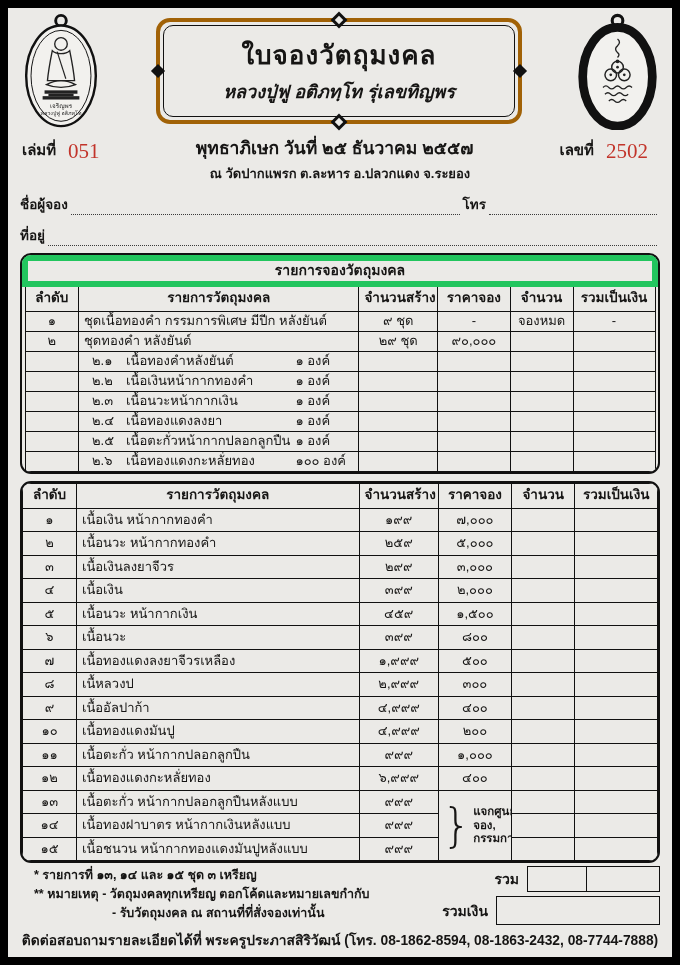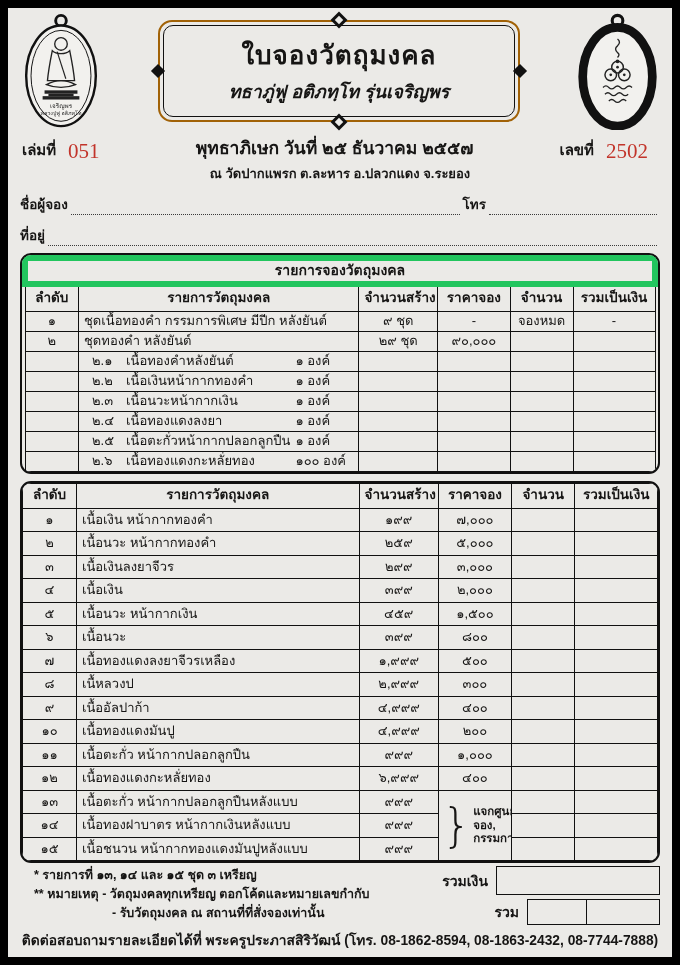--- a/index.html
+++ b/index.html
@@ -4,21 +4,21 @@
 <style>
   html,body{margin:0;padding:0;background:#555;}
   .page{width:680px;height:965px;box-sizing:border-box;background:#000;position:relative;
         font-family:"Liberation Sans","DejaVu Sans",sans-serif;color:#161514;}
   .paper{position:absolute;inset:8px;background:#ebeae7;box-sizing:border-box;padding:4px 12px 0 12px;overflow:hidden;}
 
   
   .hdr{display:flex;align-items:center;justify-content:space-between;height:118px;}
   .medal{flex:0 0 82px;display:flex;justify-content:center;}
   .frame-wrap{flex:1;display:flex;justify-content:center;position:relative;}
-  .frame{border:2px solid #a16207;border-radius:14px;padding:3px;width:352px;position:relative;background:#ebeae7;}
+  .frame{border:4px solid #a16207;border-radius:14px;padding:3px;width:352px;position:relative;background:#ebeae7;}
   .frame-inner{border:1.5px solid #111;border-radius:10px;text-align:center;padding:8px 6px 10px 6px;}
   .title{font-size:26px;font-weight:bold;letter-spacing:1px;}
   .subtitle{font-size:18px;font-weight:bold;font-style:italic;margin-top:2px;}
   .orn{position:absolute;left:50%;transform:translateX(-50%) rotate(45deg);width:12px;height:12px;background:#111;}
   .orn.top{top:-8px;} .orn.bot{bottom:-8px;}
   .orn2{position:absolute;left:50%;transform:translateX(-50%) rotate(45deg);width:6px;height:6px;background:#ebeae7;z-index:1;}
   .orn2.top{top:-5px;} .orn2.bot{bottom:-5px;}
   .scroll{position:absolute;top:50%;transform:translateY(-50%) rotate(45deg);width:10px;height:10px;background:#111;}
   .scroll.l{left:-7px;} .scroll.r{right:-7px;}
 
@@ -92,21 +92,21 @@
       <div class="frame-wrap">
         <div class="frame">
           <div class="orn top"></div>
           <div class="orn2 top"></div>
           <div class="orn bot"></div>
           <div class="orn2 bot"></div>
           <div class="scroll l"></div>
           <div class="scroll r"></div>
           <div class="frame-inner">
             <div class="title">ใบจองวัตถุมงคล</div>
-            <div class="subtitle">ทธาภู่ฟู อติภทฺโท   รุ่นเจริญพร</div>
+            <div class="subtitle">หลวงปู่ฟู อติภทฺโท   รุ่เลขทิญพร</div>
           </div>
         </div>
       </div>
 
       <div class="medal">
         <svg width="84" height="118" viewBox="0 0 85 122">
           <circle cx="42" cy="9" r="5.5" fill="none" stroke="#111" stroke-width="3.2"></circle>
           <ellipse cx="42" cy="67" rx="36" ry="51" fill="#f2f1ee" stroke="#111" stroke-width="9"></ellipse>
           <path d="M42 28 q4 3 0 7 q-4 3 0 7 q3 2 0 5" fill="none" stroke="#222" stroke-width="1.4"></path>
           <circle cx="42" cy="51" r="2" fill="#222"></circle>
@@ -419,30 +419,30 @@
     </div>
 
     <div class="foot">
       <div class="notes">
         <div>* รายการที่ ๑๓, ๑๔ และ ๑๕ ชุด ๓ เหรียญ</div>
         <div>** หมายเหตุ - วัตถุมงคลทุกเหรียญ ตอกโค้ดและหมายเลขกำกับ</div>
         <div class="ind">- รับวัตถุมงคล ณ สถานที่ที่สั่งจองเท่านั้น</div>
       </div>
       <div class="sums">
         <div class="sumrow">
-          <span class="sl">รวมเงิน</span>
-          <div class="sumbox1"></div>
-        </div>
-        <div class="sumrow">
           <span class="sl">รวม</span>
           <div class="sumbox2">
             <div class="a"></div>
             <div class="b"></div>
           </div>
         </div>
+        <div class="sumrow">
+          <span class="sl">รวมเงิน</span>
+          <div class="sumbox1"></div>
+        </div>
       </div>
     </div>
 
     <div class="contact">ติดต่อสอบถามรายละเอียดได้ที่ พระครูประภาสสิริวัฒน์ (โทร. 08-1862-8594, 08-1863-2432, 08-7744-7888)</div>
 
     <div class="sig">
       <span>วันที่จอง</span>
 
     </div>
 

